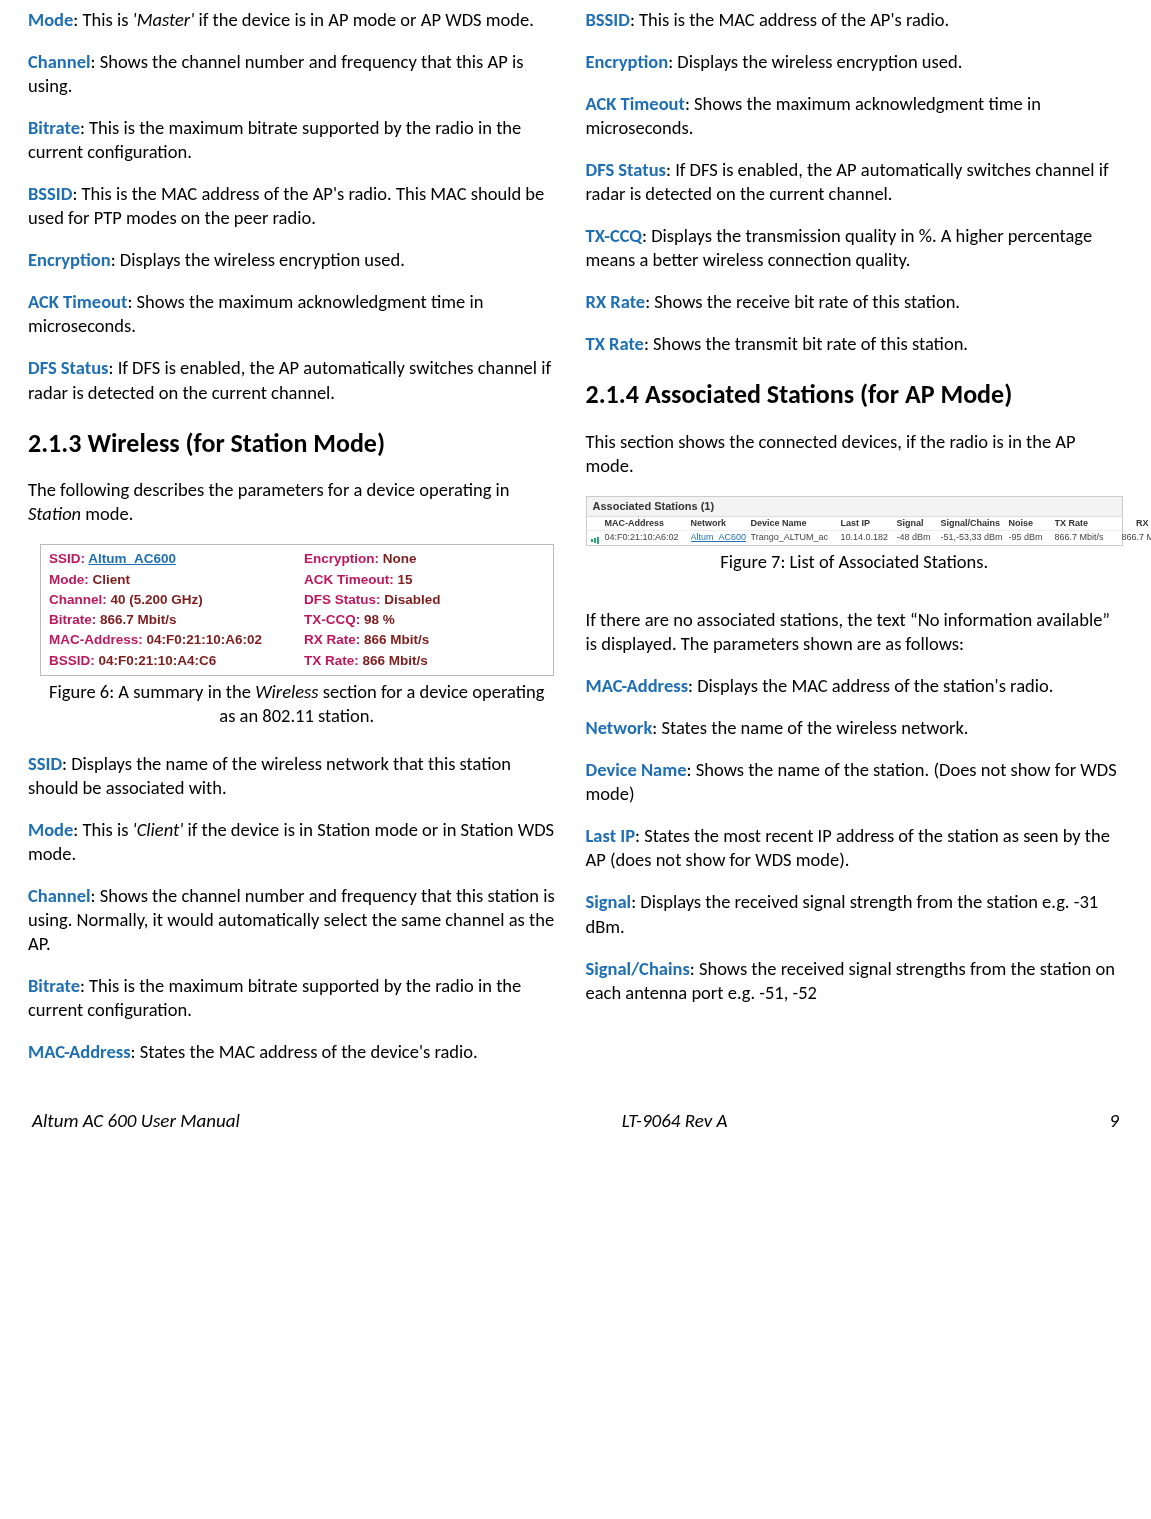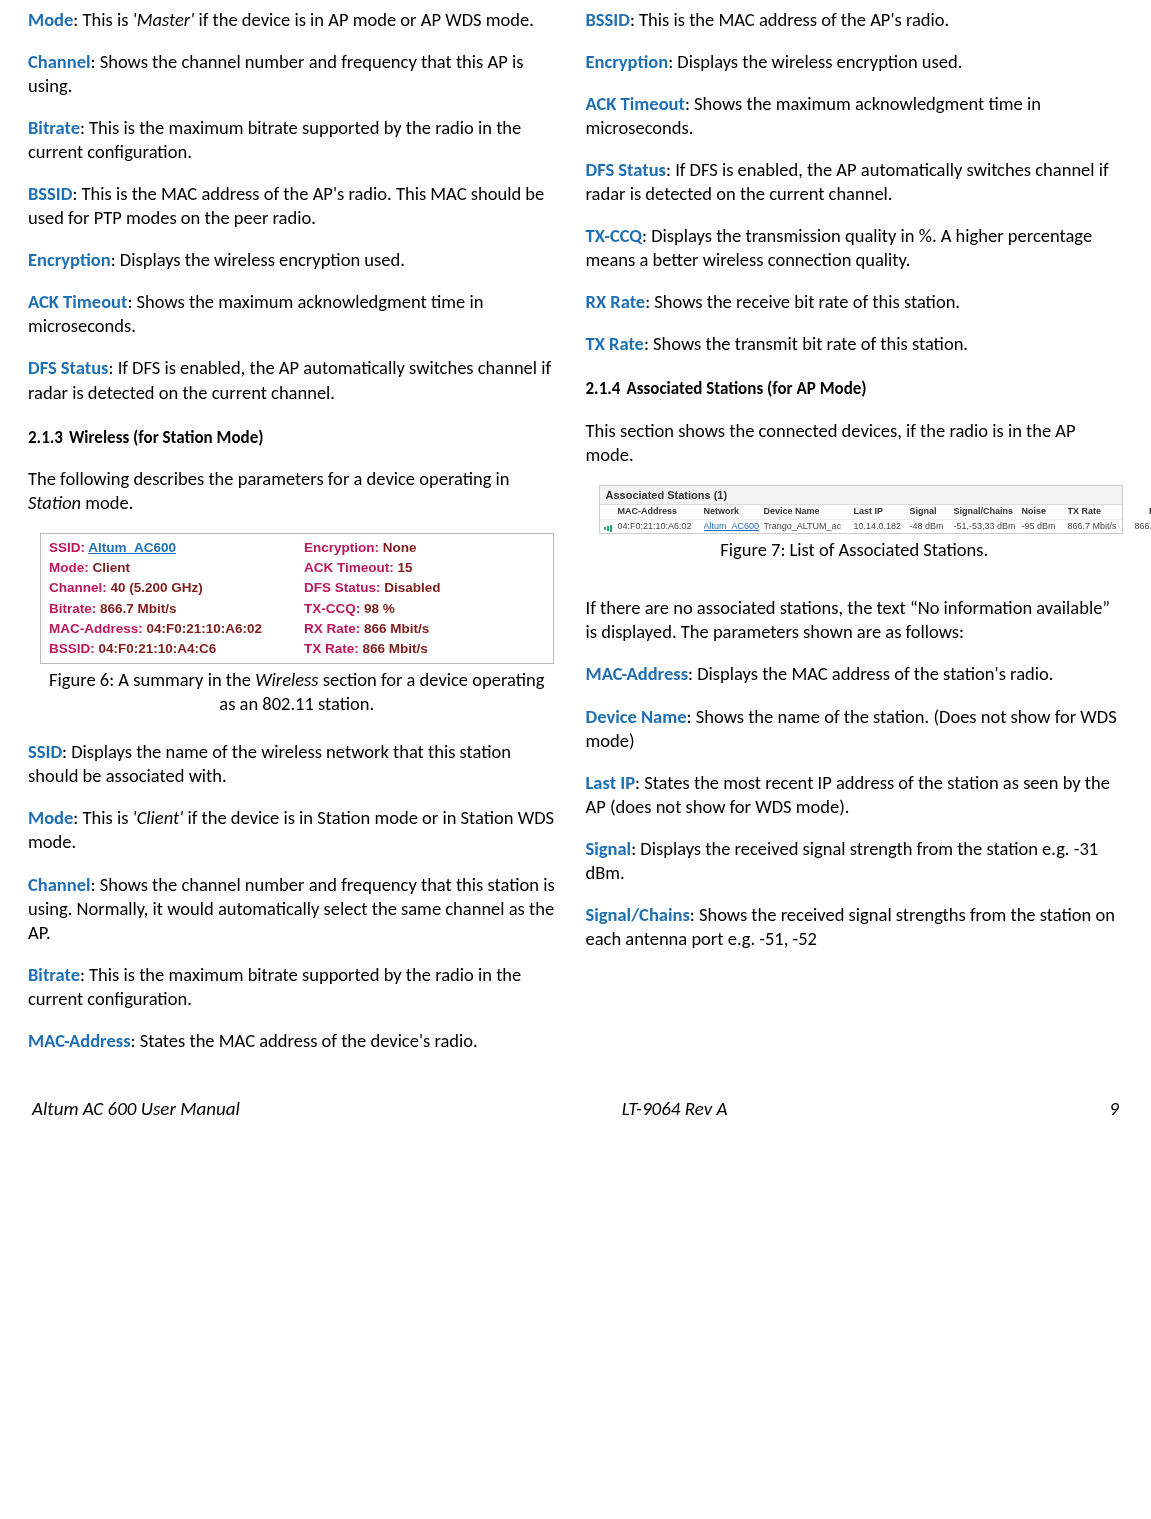--- a/index.html
+++ b/index.html
@@ -21,21 +21,21 @@
     flex: 1;
     min-width: 0;
   }
   .para { margin-bottom: 18px; }
   .term {
     color: #1F6FB5;
     font-weight: bold;
   }
   .heading {
     font-weight: bold;
-    font-size: 17px;
+    font-size: 26px;
     margin: 22px 0 18px 0;
   }
   .hnum { margin-right: 6px; }
   .ital { font-style: italic; }
   .figure-box {
     border: 1px solid #bbb;
     background: #fff;
     padding: 4px 8px 4px 8px;
     font-family: Verdana, Arial, sans-serif;
     font-size: 13.5px;
@@ -49,21 +49,21 @@
   .fig-val { color: #7f1d1d; font-weight: bold; }
   .fig-link { color: #1F6FB5; text-decoration: underline; font-weight: bold; }
   .caption {
     text-align: center;
     margin: 4px 20px 24px 20px;
     font-size: 18.5px;
   }
   .assoc-box {
     border: 1px solid #ccc;
     background: #fff;
-    margin: 2px 0 2px 13px;
+    margin: 2px 0 2px 0;
     font-family: Verdana, Arial, sans-serif;
     font-size: 9px;
   }
   .assoc-title {
     background: #f3f3f3;
     border-bottom: 1px solid #ddd;
     padding: 2px 6px;
     font-weight: bold;
     font-size: 11px;
     color: #333;
@@ -279,20 +279,23 @@
     </div>
 
     <div class="para">
       <span>If there are no associated stations, the text “No information available” is displayed. The parameters shown are as follows:</span>
     </div>
 
     <div class="para">
       <span class="term">MAC-Address</span><span>: Displays the MAC address of the station's radio.</span>
     </div>
 
+    <div class="para">
+      <span class="term">Network</span><span>: States the name of the wireless network.</span>
+    </div>
 
     <div class="para">
       <span class="term">Device Name</span><span>: Shows the name of the station. (Does not show for WDS mode)</span>
     </div>
 
     <div class="para">
       <span class="term">Last IP</span><span>: States the most recent IP address of the station as seen by the AP (does not show for WDS mode).</span>
     </div>
 
     <div class="para">

